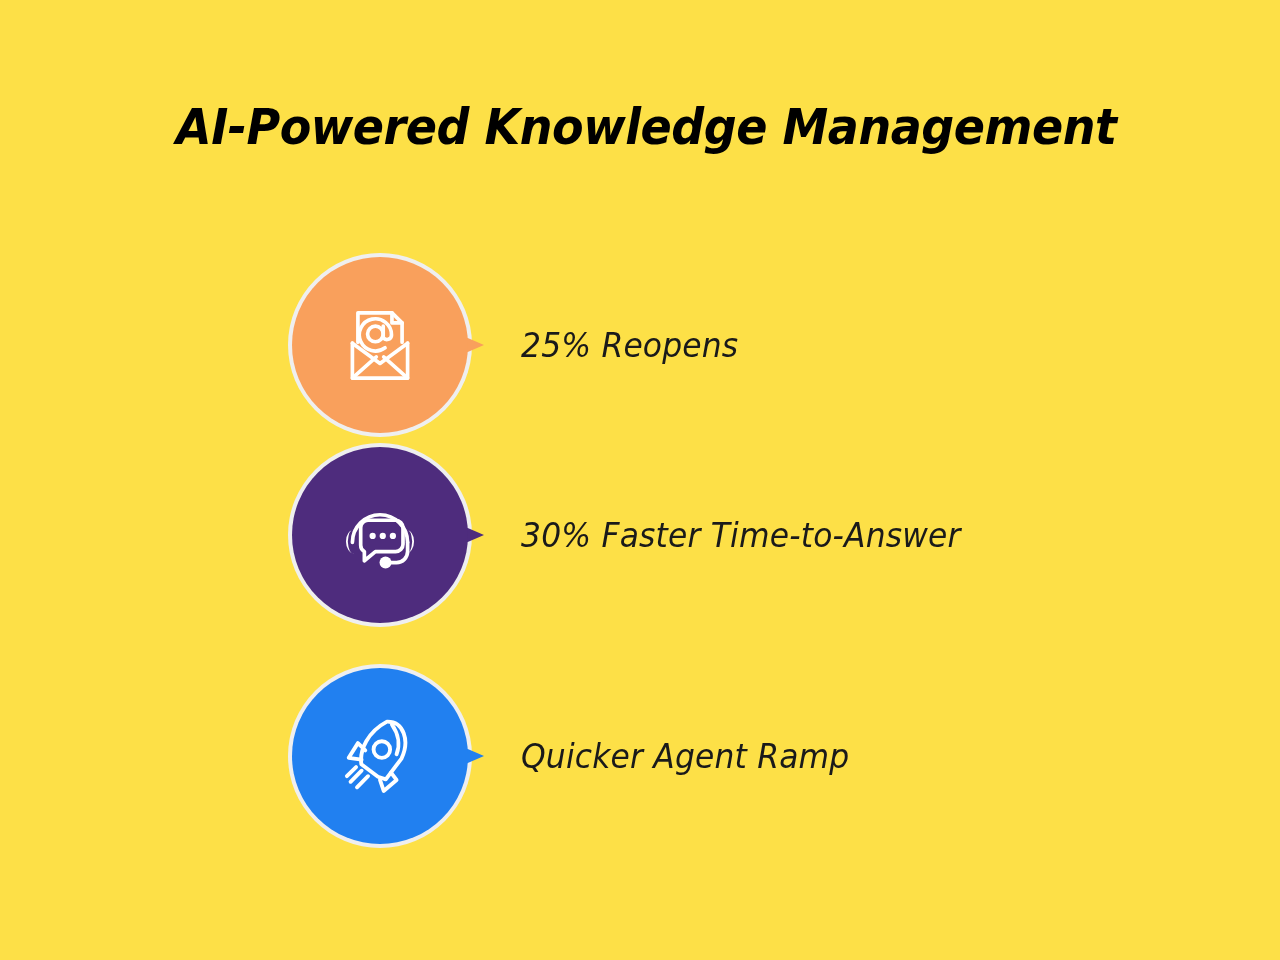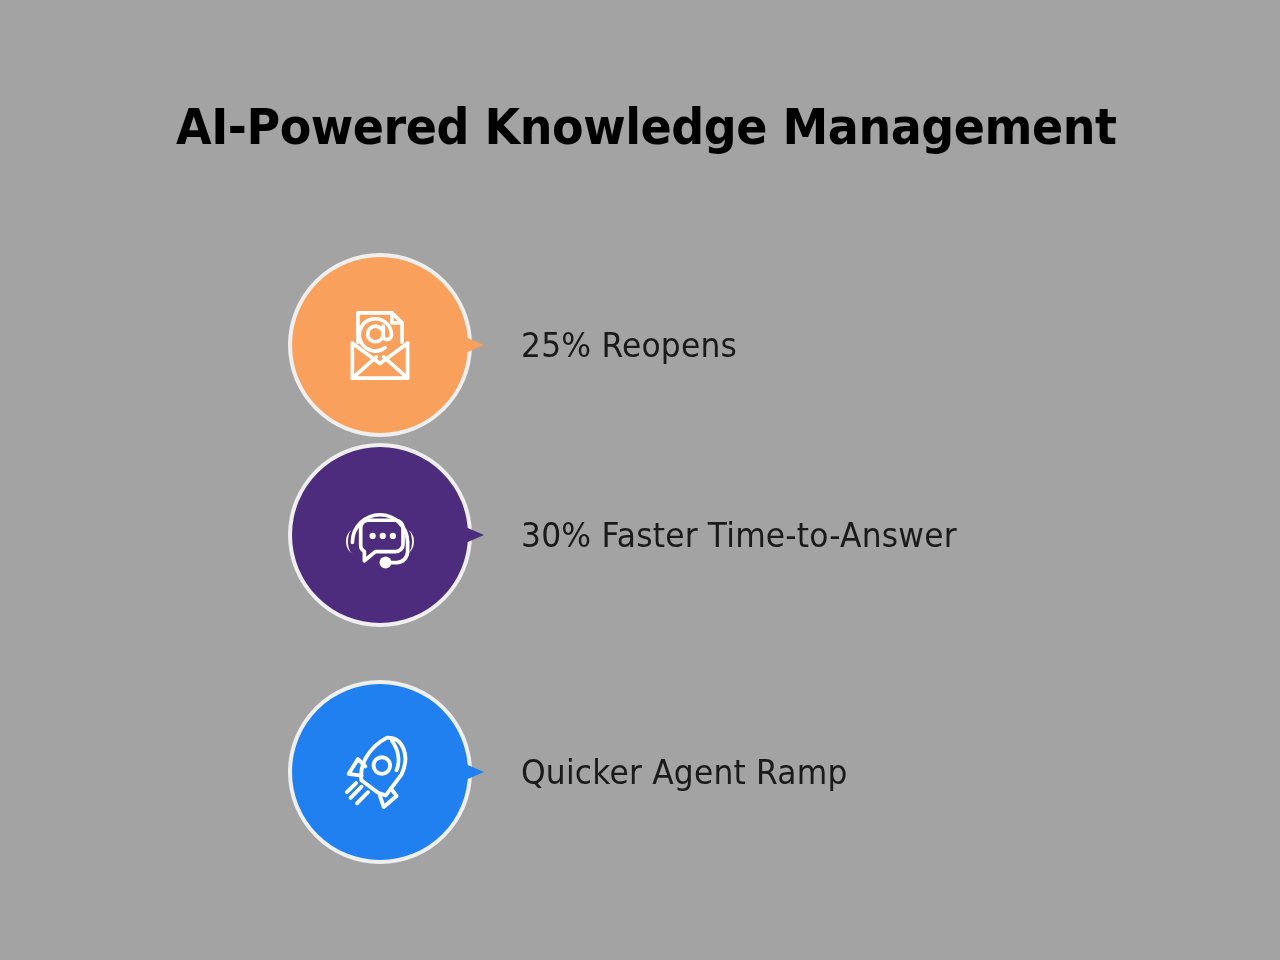--- a/index.html
+++ b/index.html
@@ -12,21 +12,22 @@
     height: 960px;
     background: #ffffff;
     font-family: "Liberation Sans", sans-serif;
     overflow: hidden;
     position: relative;
   }
 
   #slide {
     position: absolute;
     inset: 0;
-    background: #a3a3a3;
+    background: #fde047;
+    font-style: italic;
   }
 
   
   #slide-title {
     position: absolute;
     left: 176px;
     top: 96px;
     width: 1000px;
     font-family: "DejaVu Sans", "Liberation Sans", sans-serif;
     font-size: 50px;
@@ -43,21 +44,21 @@
   .row {
     position: absolute;
     left: 0;
     width: 1148px;
     height: 208px;
     display: flex;
     align-items: center;
   }
   #row-0 { top: 241px; }
   #row-1 { top: 431px; }
-  #row-2 { top: 668px; align-items: center; }
+  #row-2 { top: 652px; align-items: center; }
 
   
   .badge {
     position: relative;
     width: 208px;
     height: 208px;
     margin-left: 276px;
     flex: 0 0 208px;
   }
   .badge .halo {

